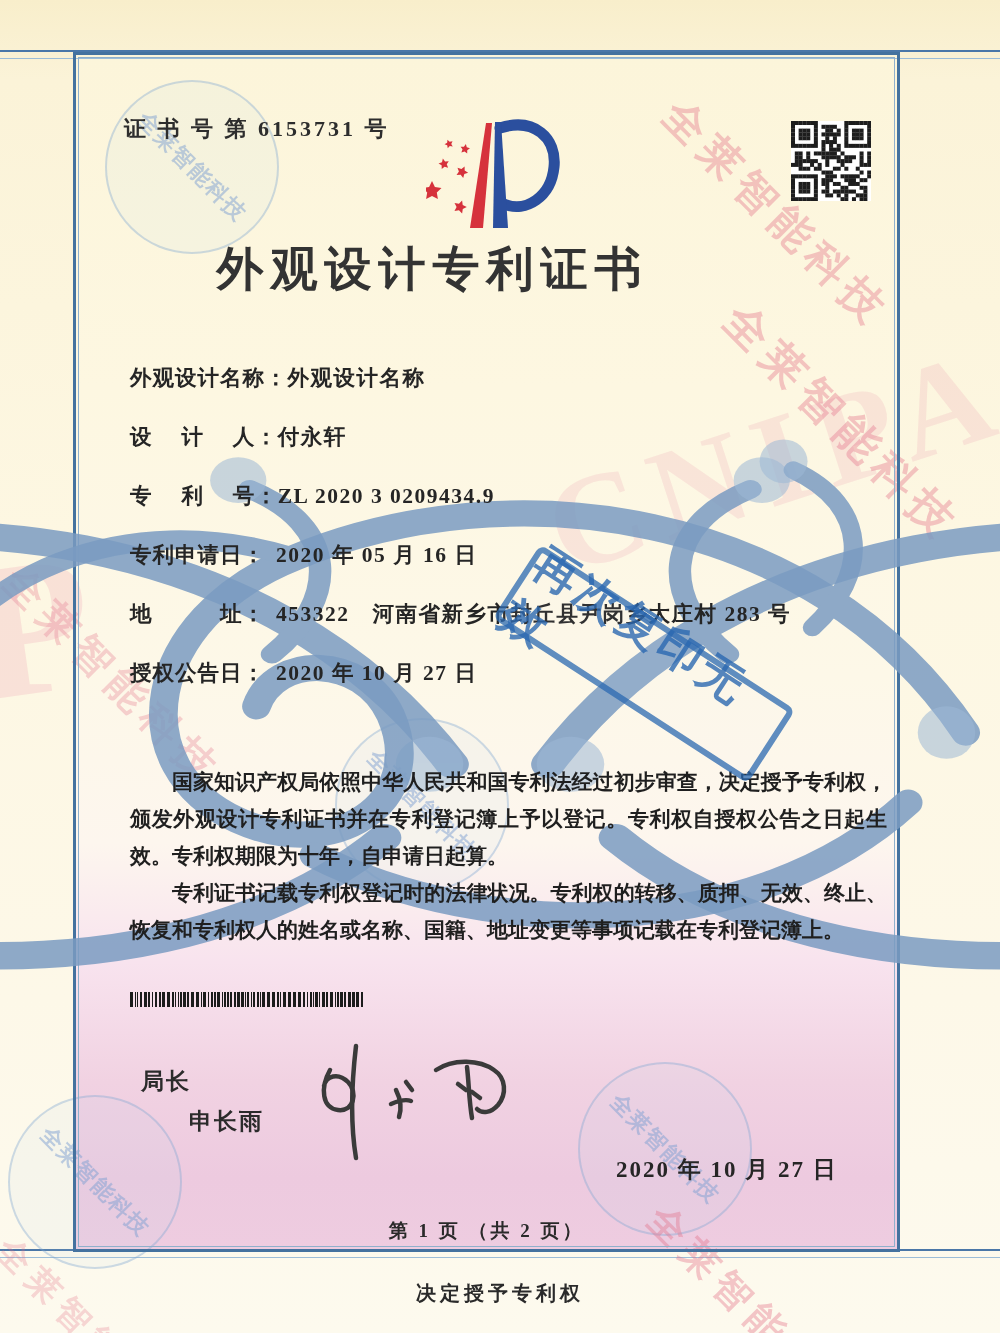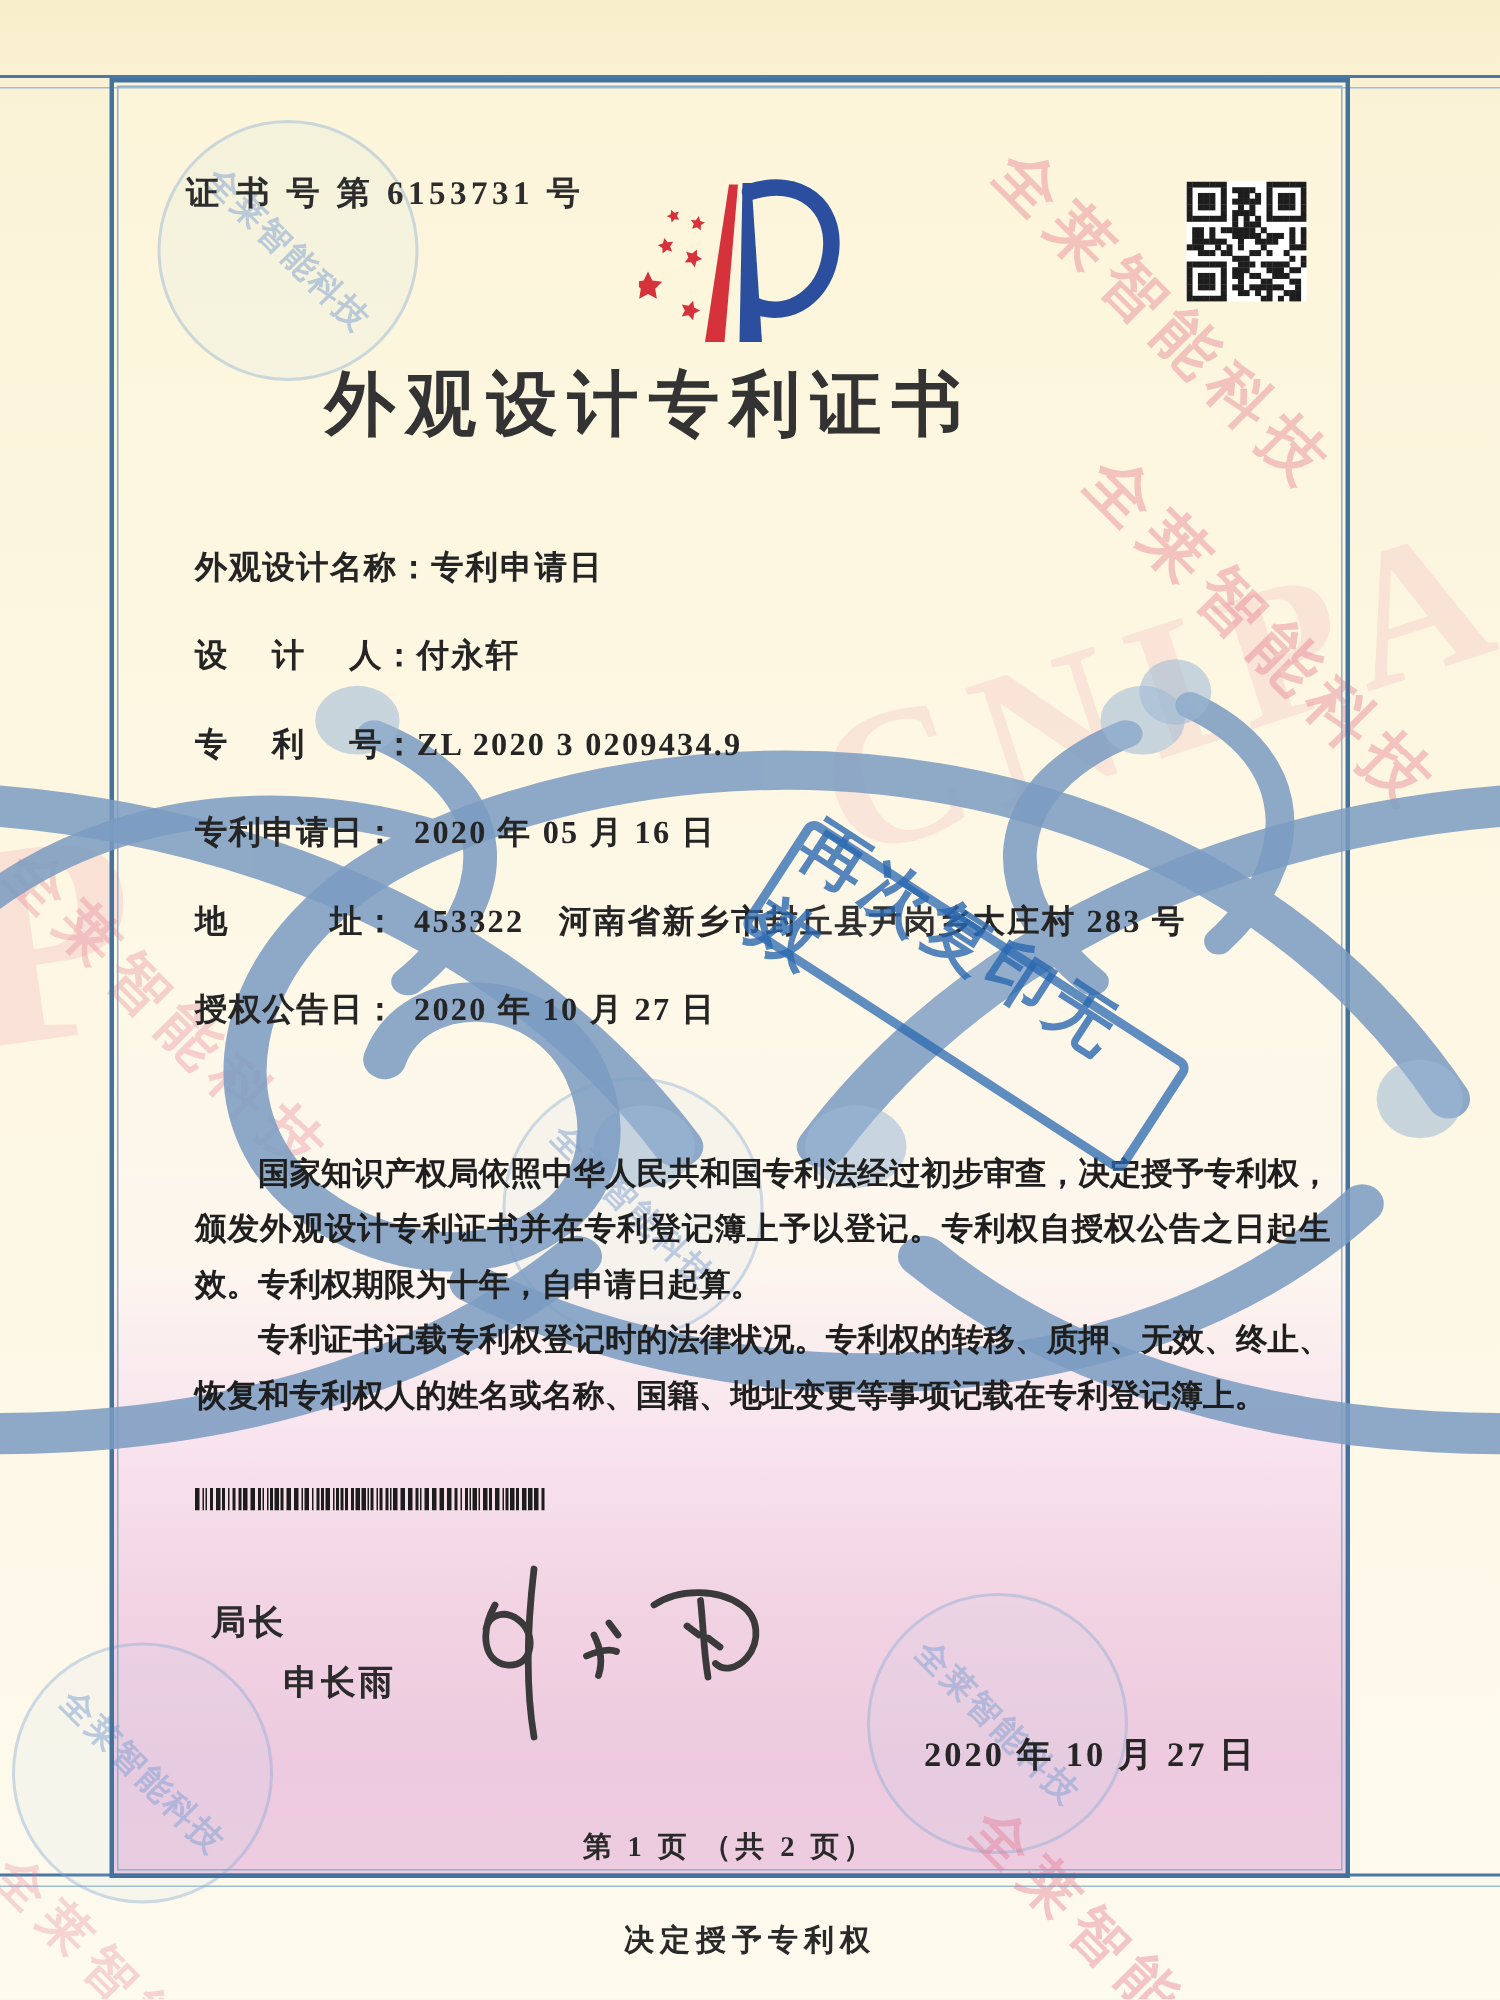--- a/index.html
+++ b/index.html
@@ -402,21 +402,21 @@
           <rect x="60.95" y="76.19" width="4.01" height="4.01"></rect>
           <rect x="68.57" y="76.19" width="4.01" height="4.01"></rect>
           <rect x="72.38" y="76.19" width="4.01" height="4.01"></rect>
         </svg>
     </div>
 
     <div class="title">外观设计专利证书</div>
 
     <div class="fields">
       <div class="field-row">
-        <span class="f-label">外观设计名称：</span><span class="f-value">专利申请日</span>
+        <span class="f-label">外观设计名称：</span><span class="f-value">外观设计名称</span>
       </div>
       <div class="field-row">
         <span class="f-label">设　 计　 人：</span><span class="f-value">付永轩</span>
       </div>
       <div class="field-row">
         <span class="f-label">专　 利　 号：</span><span class="f-value">ZL 2020 3 0209434.9</span>
       </div>
       <div class="field-row">
         <span class="f-label">专利申请日：</span><span class="f-value">2020 年 05 月 16 日</span>
       </div>

